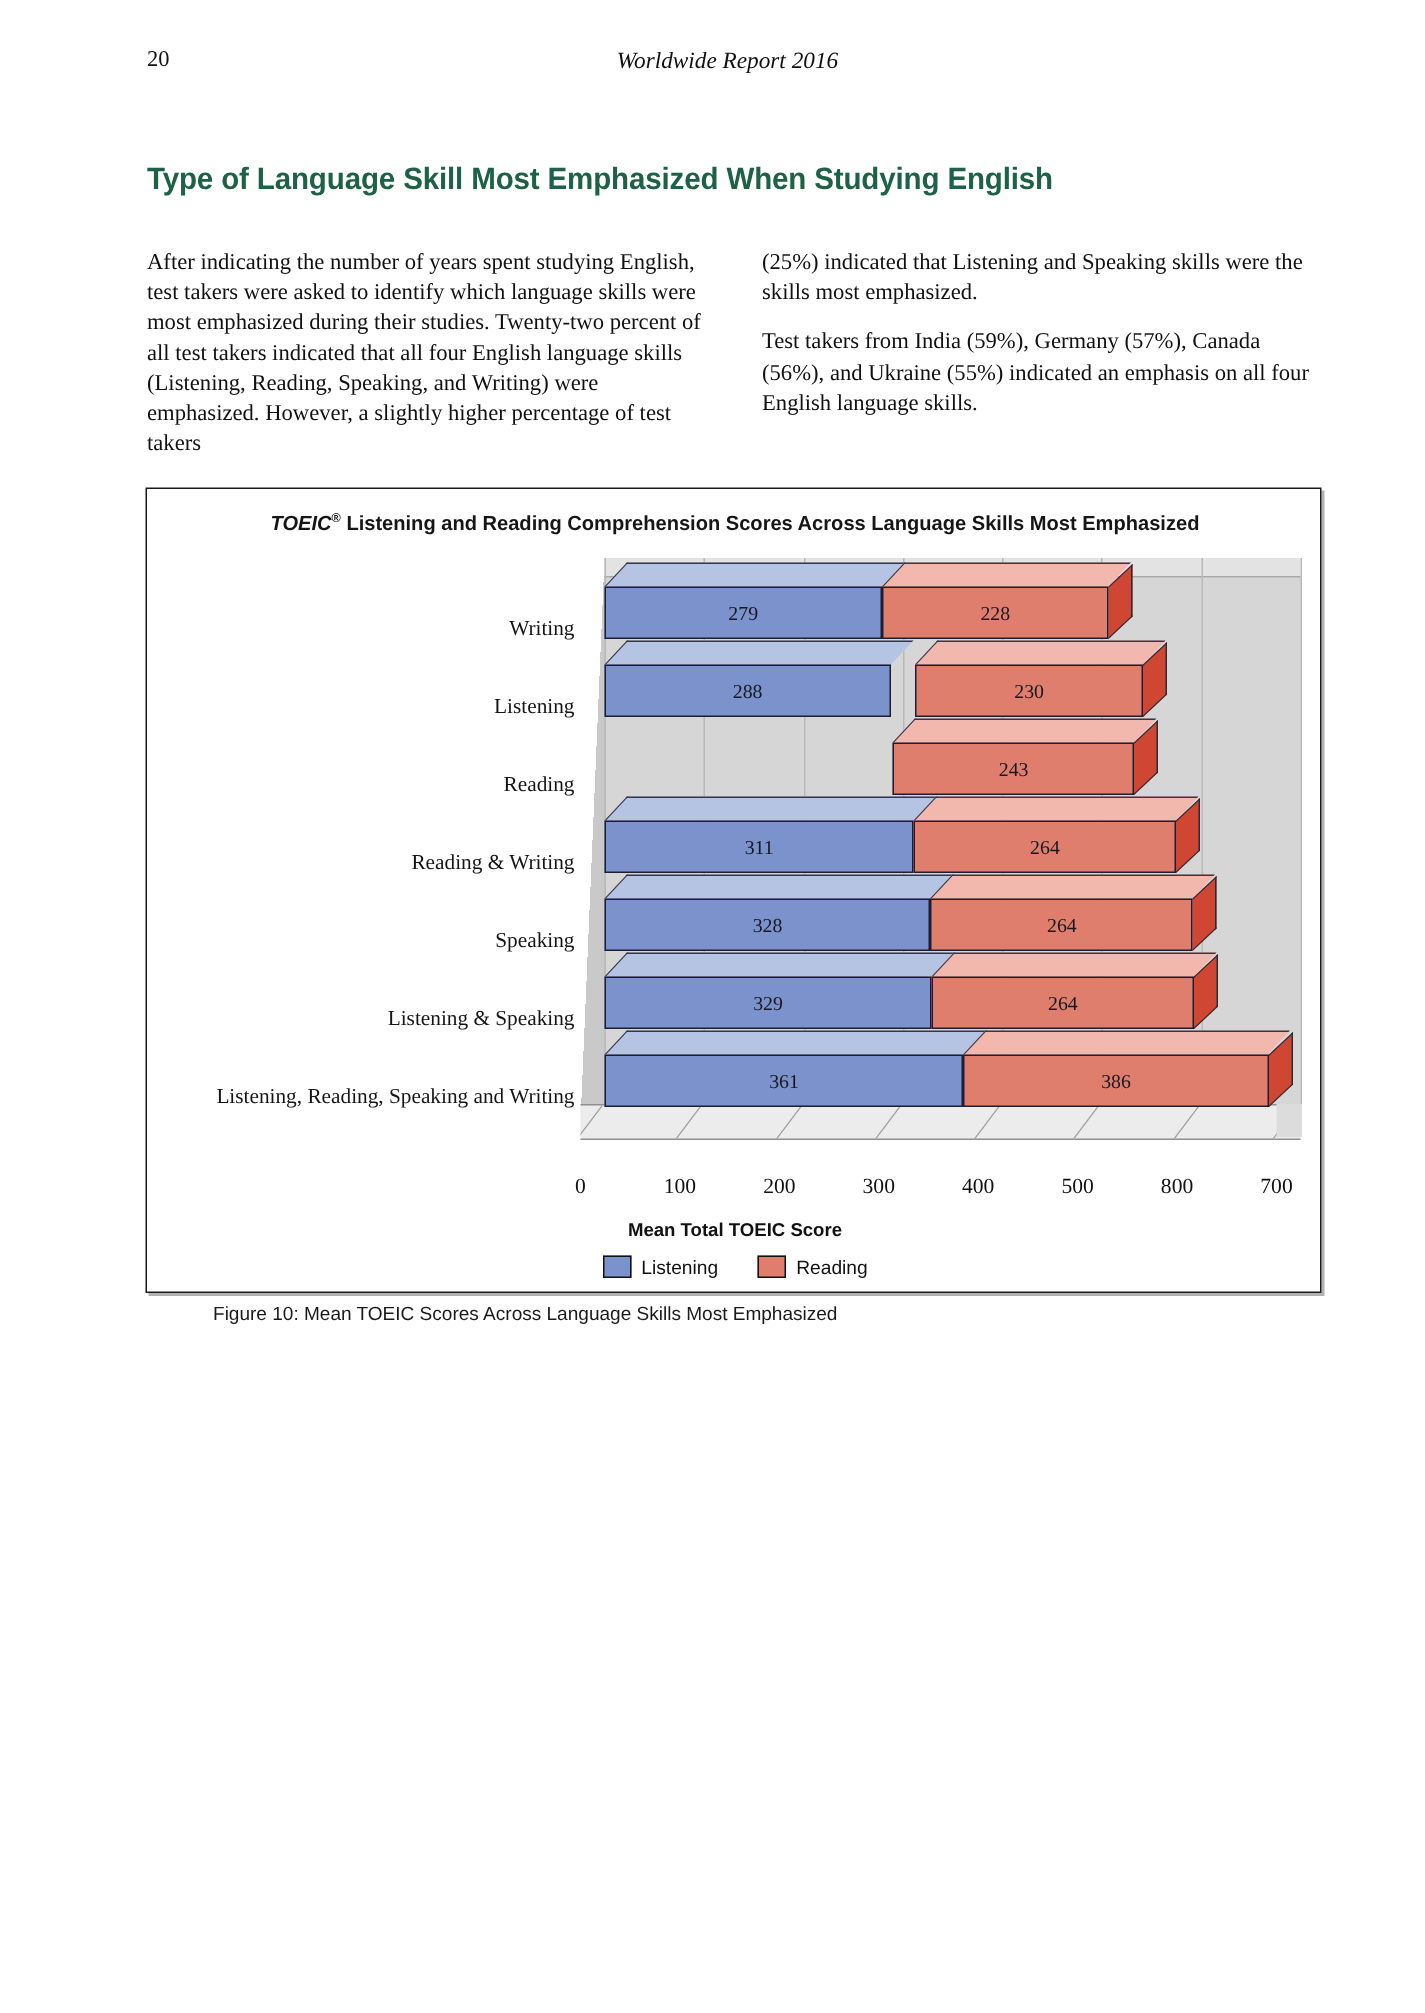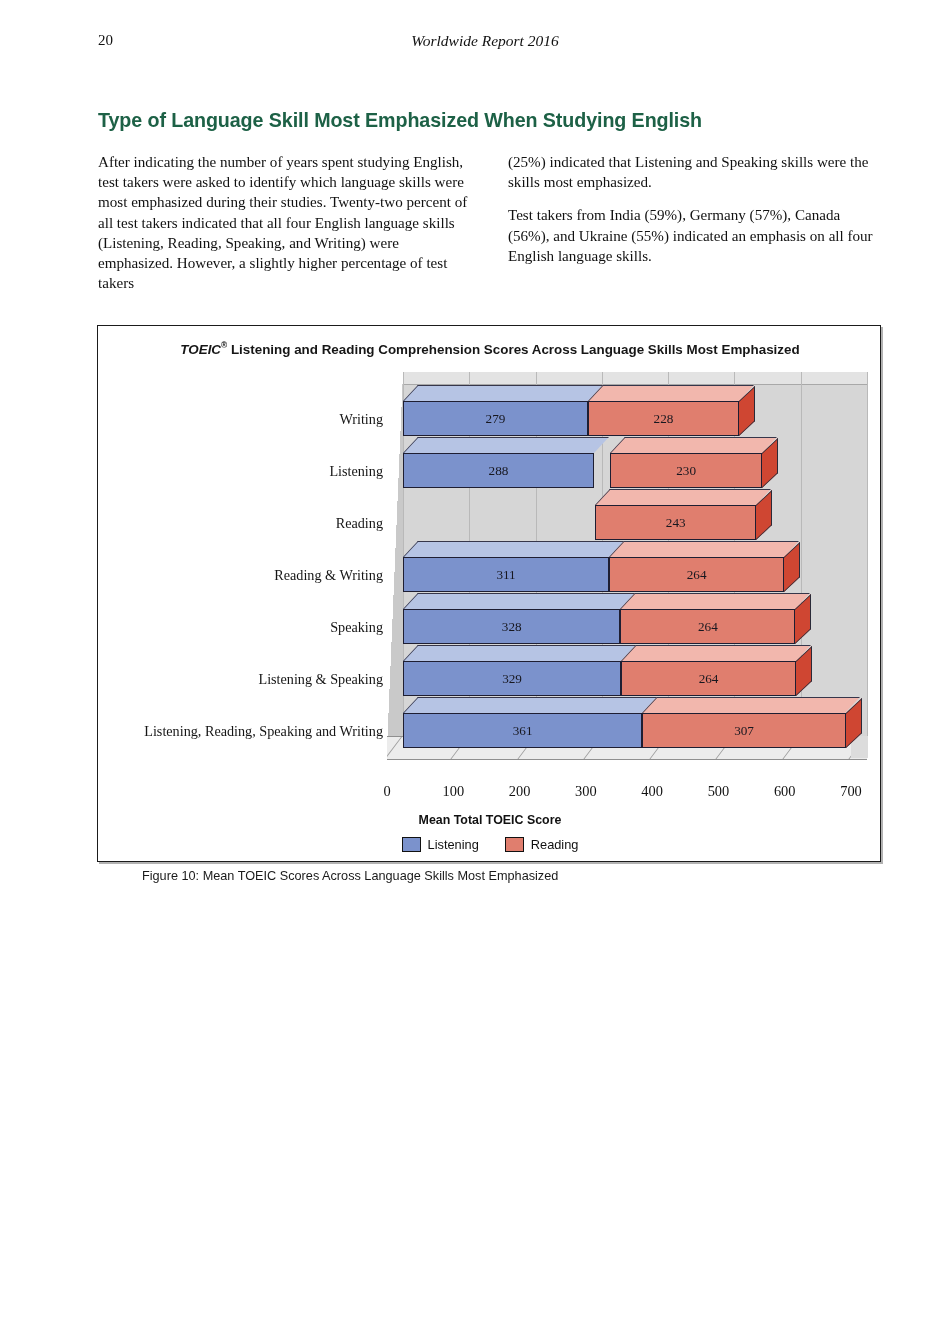--- a/index.html
+++ b/index.html
@@ -35,21 +35,21 @@
     transform:scaleX(0.96);
     transform-origin:left center;
   }
 
   
   .cols { position:absolute; left:98px; top:152px; width:790px; }
   .col { position:absolute; top:0; width:372px; }
   .col.left { left:0; }
   .col.right { left:410px; }
   .col p {
-    margin:0 0 13px 0;
+    margin:13px 0 13px 0;
     font-size:15.1px;
     line-height:20.2px;
     text-align:left;
     color:#111;
   }
 
   
   .chart-box {
     position:absolute; left:97px; top:325px;
     width:784px; height:537px;
@@ -117,21 +117,21 @@
     transform-origin:top;
   }
   .floor-right {
     position:absolute; left:464px; top:364px;
     width:17px; height:22px;
     background:#dcdcdc;
   }
 
   
   .bar-row { position:absolute; left:16px; height:52px; }
-  .seg { position:absolute; bottom:2px; height:27px; box-sizing:border-box; }
+  .seg { position:absolute; bottom:12px; height:27px; box-sizing:border-box; }
   .seg .front {
     position:absolute; left:0; bottom:0; width:100%; height:35px;
     border:1px solid #1e1e32;
     box-sizing:border-box;
     display:flex; align-items:center; justify-content:center;
   }
   .seg .front span {
     font-family:"Liberation Serif", serif;
     font-size:13.2px; color:#17171f; line-height:1;
   }
@@ -349,21 +349,21 @@
           <div class="seg blue" style="left: 0px; width: 239.291px;">
             <div class="top"></div>
             <div class="front">
               <span>361</span>
             </div>
           </div>
           <div class="seg red" style="left: 239.291px; width: 203.497px;">
             <div class="top"></div>
             <div class="side"></div>
             <div class="front">
-              <span>307</span>
+              <span>386</span>
             </div>
           </div>
         </div>
       </div>
   </div>
 
   <div id="catlabels">
       <div class="cat-label" style="top: 86px;">Writing</div>
       <div class="cat-label" style="top: 138px;">Listening</div>
       <div class="cat-label" style="top: 190px;">Reading</div>
@@ -372,21 +372,21 @@
       <div class="cat-label" style="top: 346px;">Listening &amp; Speaking</div>
       <div class="cat-label" style="top: 398px;">Listening, Reading, Speaking and Writing</div>
     </div>
   <div id="xticks">
       <div class="xtick" style="left: 289px;">0</div>
       <div class="xtick" style="left: 355.286px;">100</div>
       <div class="xtick" style="left: 421.571px;">200</div>
       <div class="xtick" style="left: 487.857px;">300</div>
       <div class="xtick" style="left: 554.143px;">400</div>
       <div class="xtick" style="left: 620.429px;">500</div>
-      <div class="xtick" style="left: 686.714px;">600</div>
+      <div class="xtick" style="left: 686.714px;">800</div>
       <div class="xtick" style="left: 753px;">700</div>
     </div>
 
   <div class="axis-title">Mean Total TOEIC Score</div>
 
   <div class="legend" id="legend">
       <div class="legend-item">
         <div class="swatch blue"></div>
         <span>Listening</span>
       </div>

